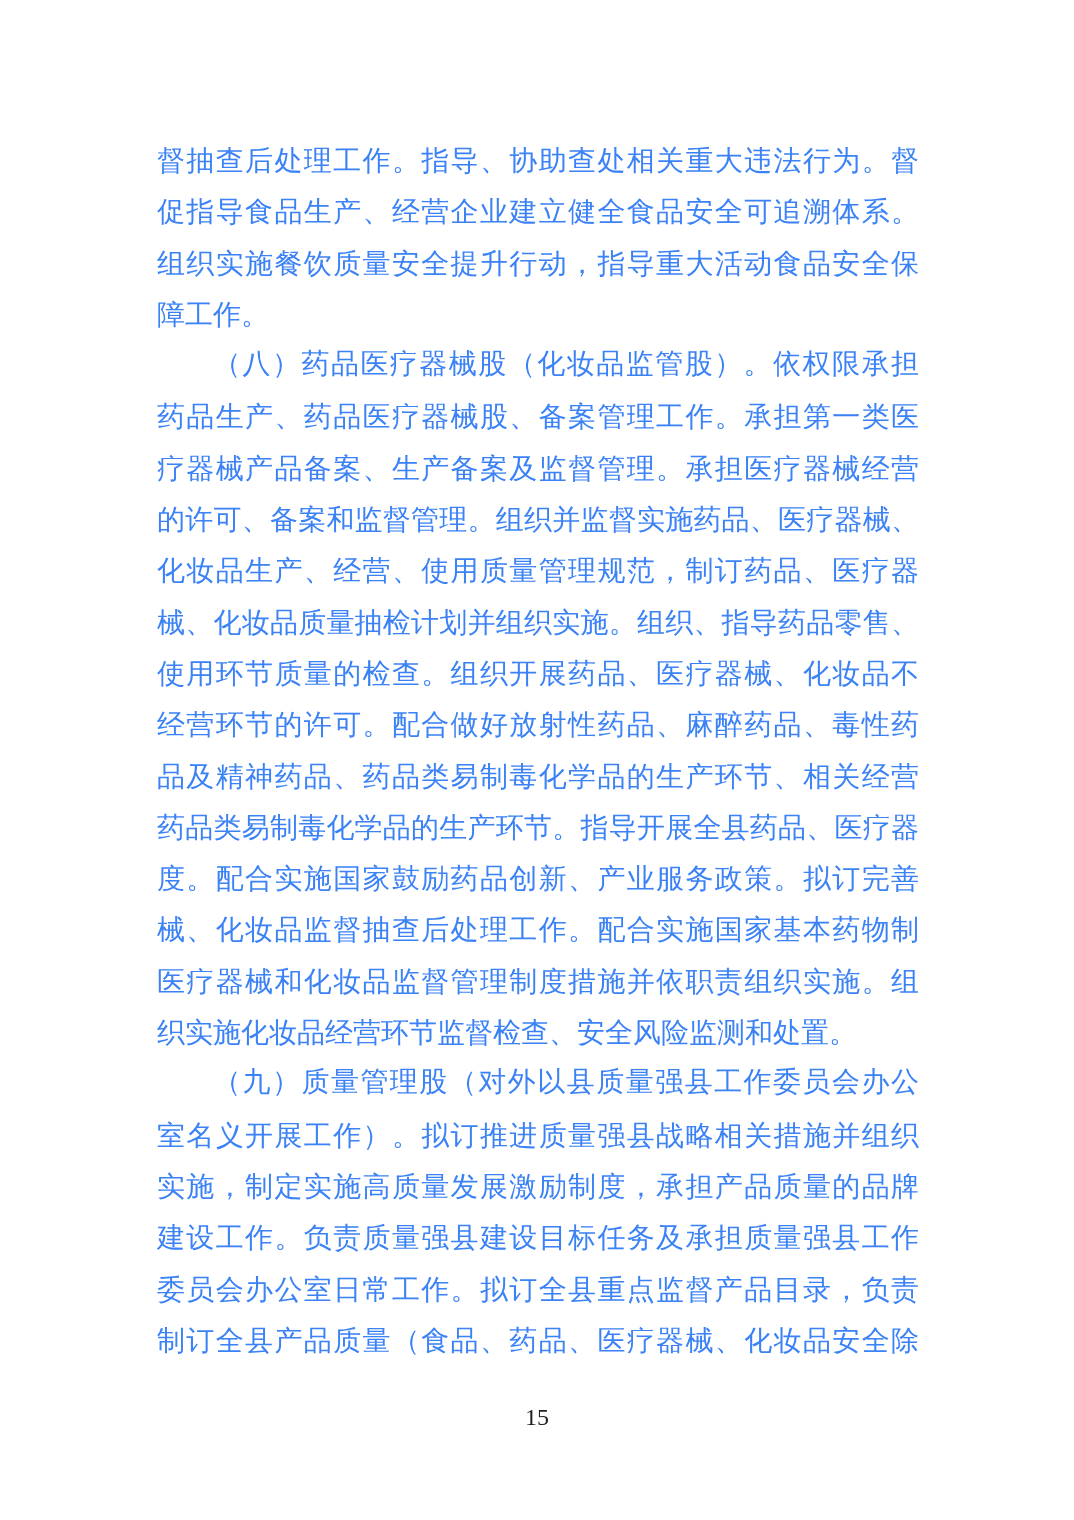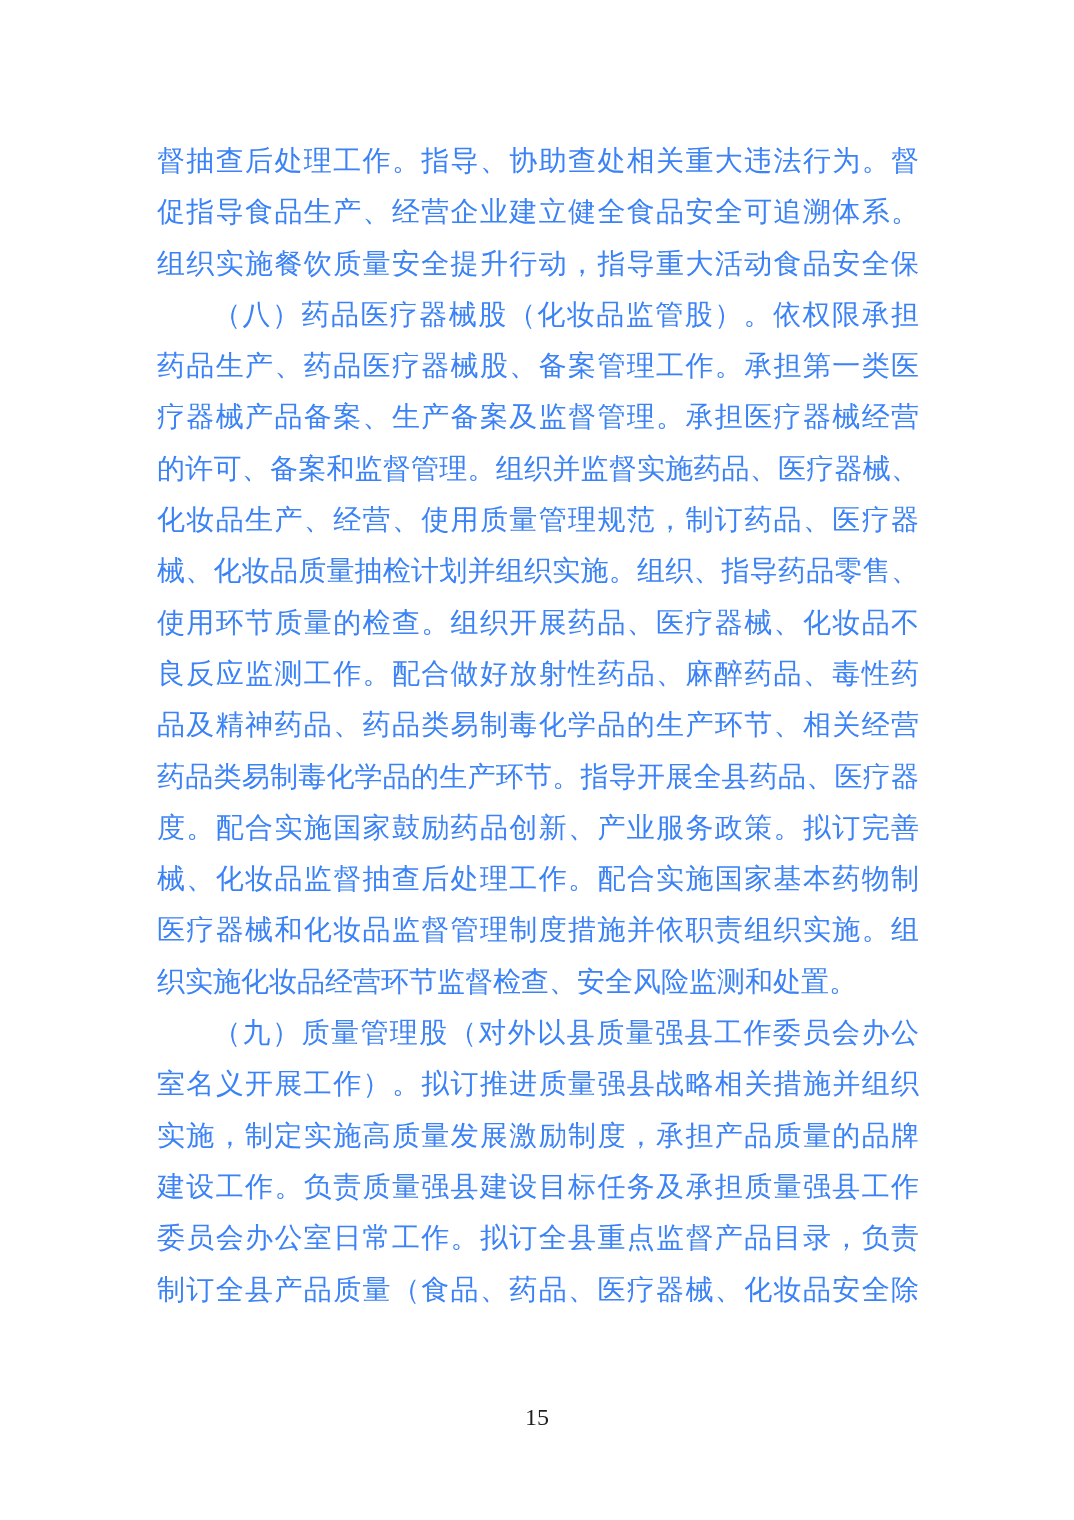--- a/index.html
+++ b/index.html
@@ -31,49 +31,51 @@
     text-align-last: justify;
     letter-spacing: 0;
     overflow: hidden;
   }
   .tline.end {
     text-align: left;
     text-align-last: left;
   }
   .tline.indent {
     text-indent: 56px;
+    font-family: Liberation Mono, monospace;
   }
   .pagenum {
     position: absolute;
     top: 1404px;
     left: 0;
     width: 100%;
     text-align: center;
     font-size: 24px;
     color: #1f1f1f;
   }
 </style>
 </head>
 <body>
 
 <div class="page">
   <div class="textblock">
 
     <div class="tline">督抽查后处理工作。指导、协助查处相关重大违法行为。督</div>
     <div class="tline">促指导食品生产、经营企业建立健全食品安全可追溯体系。</div>
     <div class="tline">组织实施餐饮质量安全提升行动，指导重大活动食品安全保</div>
+    <div class="tline end">障工作。</div>
 
     <div class="tline indent">（八）药品医疗器械股（化妆品监管股）。依权限承担</div>
     <div class="tline">药品生产、药品医疗器械股、备案管理工作。承担第一类医</div>
     <div class="tline">疗器械产品备案、生产备案及监督管理。承担医疗器械经营</div>
     <div class="tline">的许可、备案和监督管理。组织并监督实施药品、医疗器械、</div>
     <div class="tline">化妆品生产、经营、使用质量管理规范，制订药品、医疗器</div>
     <div class="tline">械、化妆品质量抽检计划并组织实施。组织、指导药品零售、</div>
     <div class="tline">使用环节质量的检查。组织开展药品、医疗器械、化妆品不</div>
-    <div class="tline">良反应监测工作。配合做好放射性药品、麻醉药品、毒性药</div>
+    <div class="tline">经营环节的许可。配合做好放射性药品、麻醉药品、毒性药</div>
     <div class="tline">品及精神药品、药品类易制毒化学品的生产环节、相关经营</div>
     <div class="tline">药品类易制毒化学品的生产环节。指导开展全县药品、医疗器</div>
     <div class="tline">度。配合实施国家鼓励药品创新、产业服务政策。拟订完善</div>
     <div class="tline">械、化妆品监督抽查后处理工作。配合实施国家基本药物制</div>
     <div class="tline">医疗器械和化妆品监督管理制度措施并依职责组织实施。组</div>
     <div class="tline end">织实施化妆品经营环节监督检查、安全风险监测和处置。</div>
 
     <div class="tline indent">（九）质量管理股（对外以县质量强县工作委员会办公</div>
     <div class="tline">室名义开展工作）。拟订推进质量强县战略相关措施并组织</div>
     <div class="tline">实施，制定实施高质量发展激励制度，承担产品质量的品牌</div>

